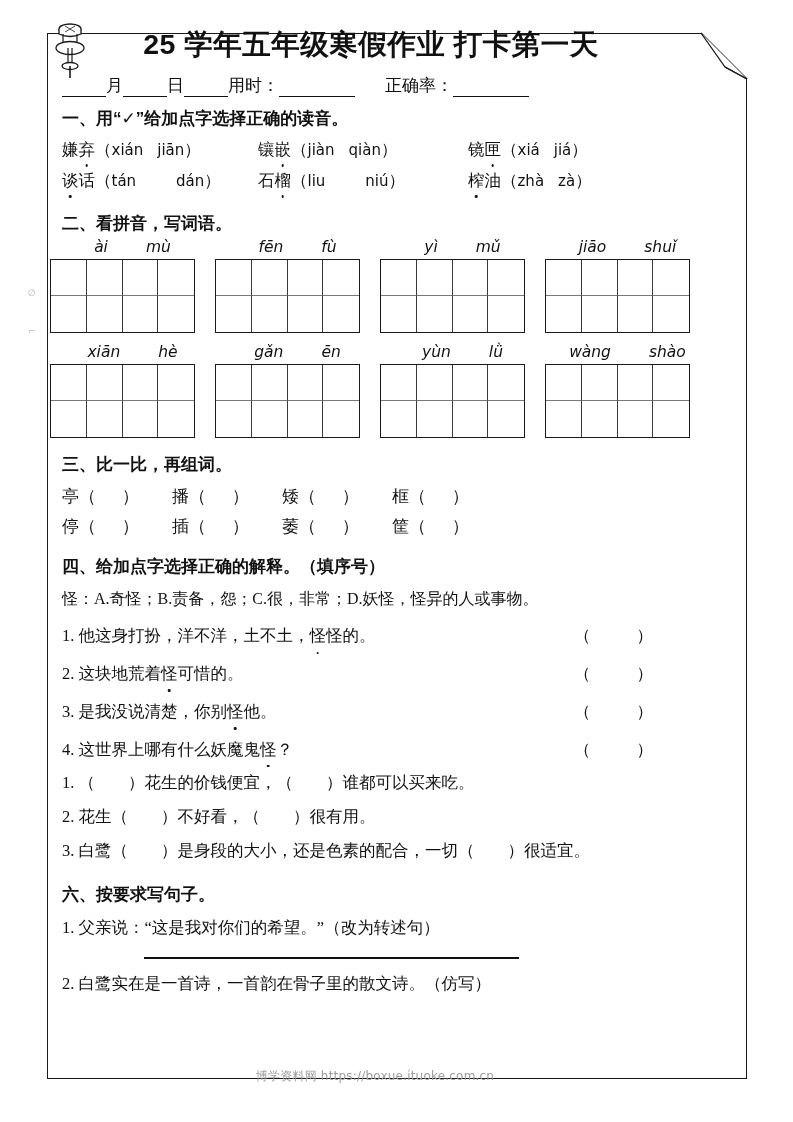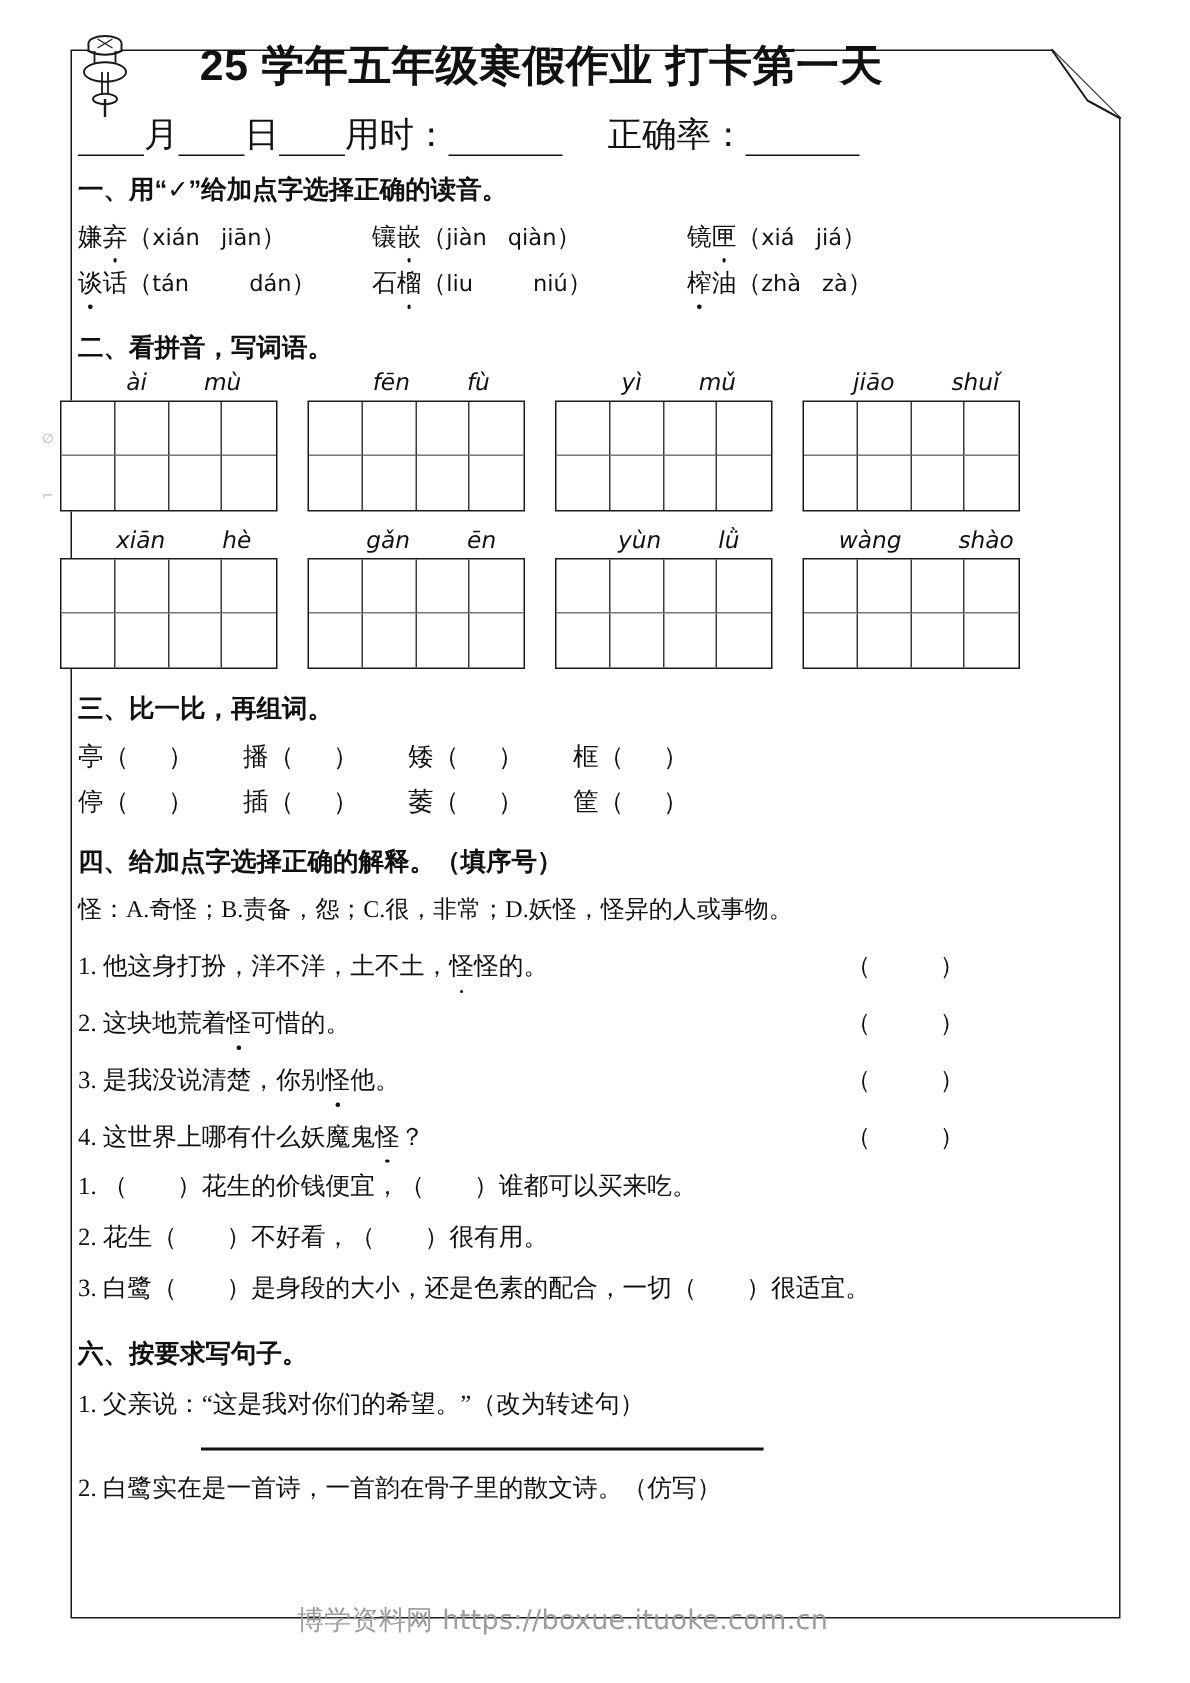--- a/index.html
+++ b/index.html
@@ -62,42 +62,42 @@
     left: 28px;
     font-size: 9px;
     color: #b9b9b9;
     font-family: "DejaVu Sans", sans-serif;
     user-select: none;
   }
 
   
   #content {
     position: absolute;
-    left: 4px;
+    left: 14px;
     top: 0;
     width: 700px;
     padding: 0;
     box-sizing: border-box;
   }
 
   #doc-title {
     margin: 28px 0 0 0;
     text-align: center;
     font-family: "Liberation Sans", "DejaVu Sans", sans-serif;
     font-weight: bold;
     font-size: 28.5px;
     letter-spacing: 0.5px;
     line-height: 1.18;
     padding-left: 14px;
   }
 
   #meta-line {
     margin: 12px 0 0 0;
     padding-left: 48px;
-    font-size: 23px;
+    font-size: 17px;
     font-family: "Liberation Serif", serif;
     white-space: nowrap;
     letter-spacing: 0px;
   }
   .blank-ul {
     display: inline-block;
     border-bottom: 1.5px solid #111;
     vertical-align: baseline;
   }
   .bl-sm { width: 44px; }
@@ -235,21 +235,21 @@
   }
 
   
   #watermark {
     position: absolute;
     left: 0;
     top: 1068px;
     width: 750px;
     text-align: center;
     font-family: "DejaVu Sans", sans-serif;
-    font-size: 18px;
+    font-size: 12px;
     color: #9c9c9c;
     letter-spacing: 0.2px;
     z-index: 8;
   }
 </style>
 </head>
 <body>
 
 <div id="page-frame">
   <div id="corner-mask"></div>

